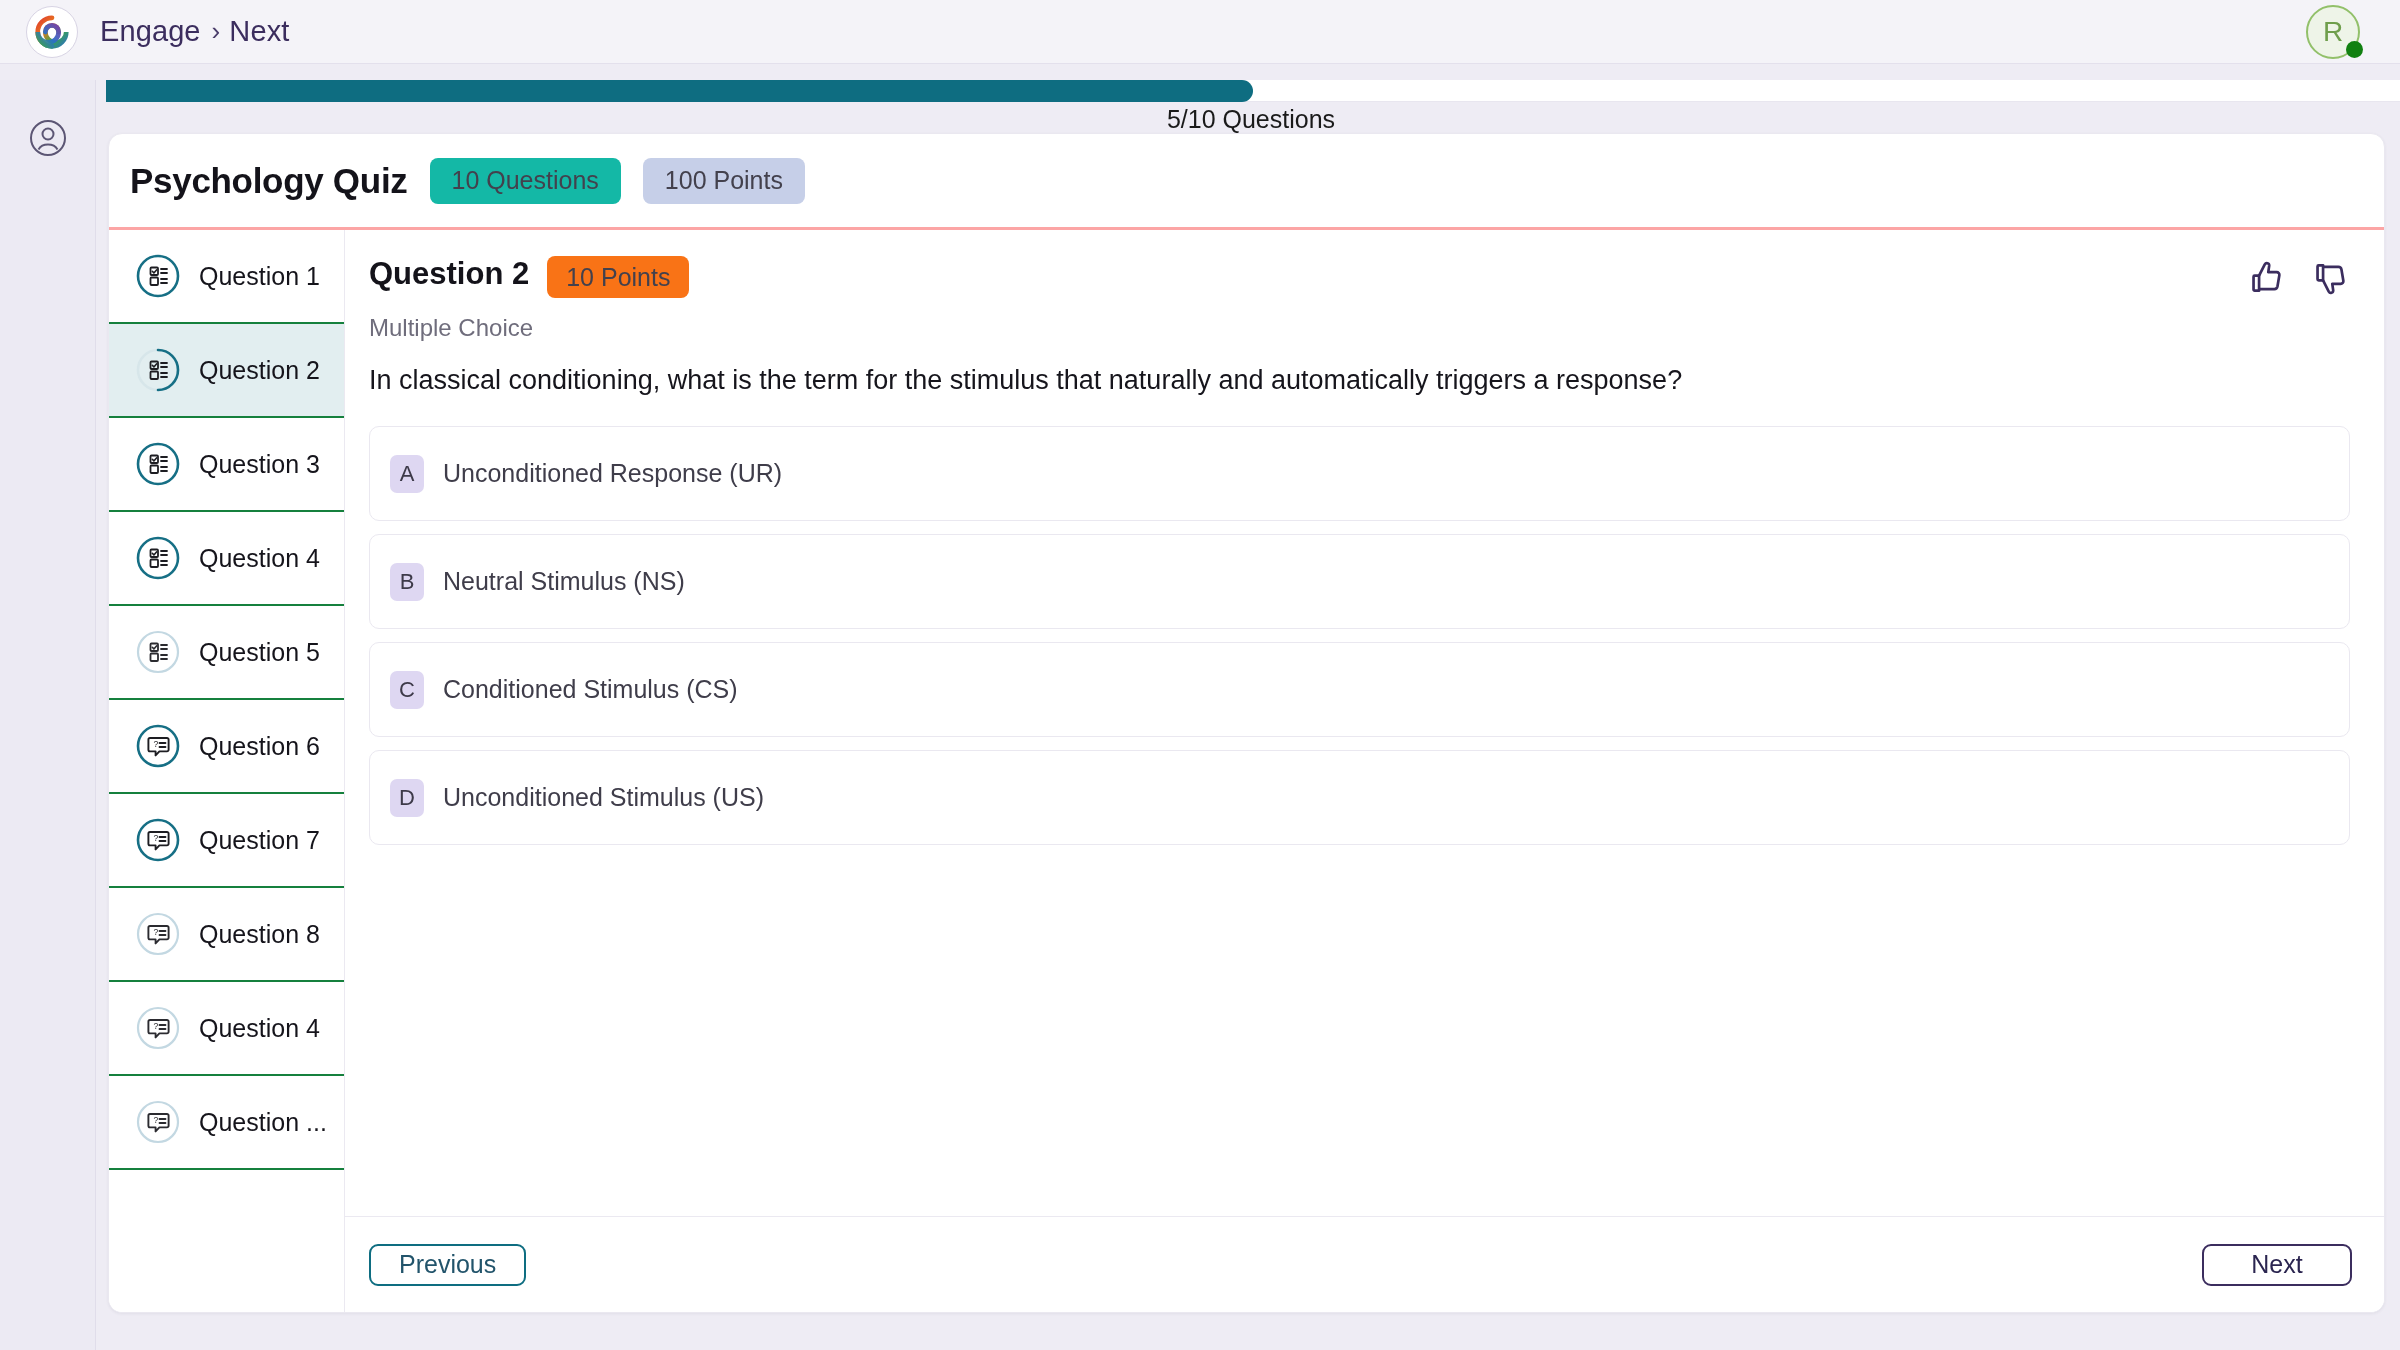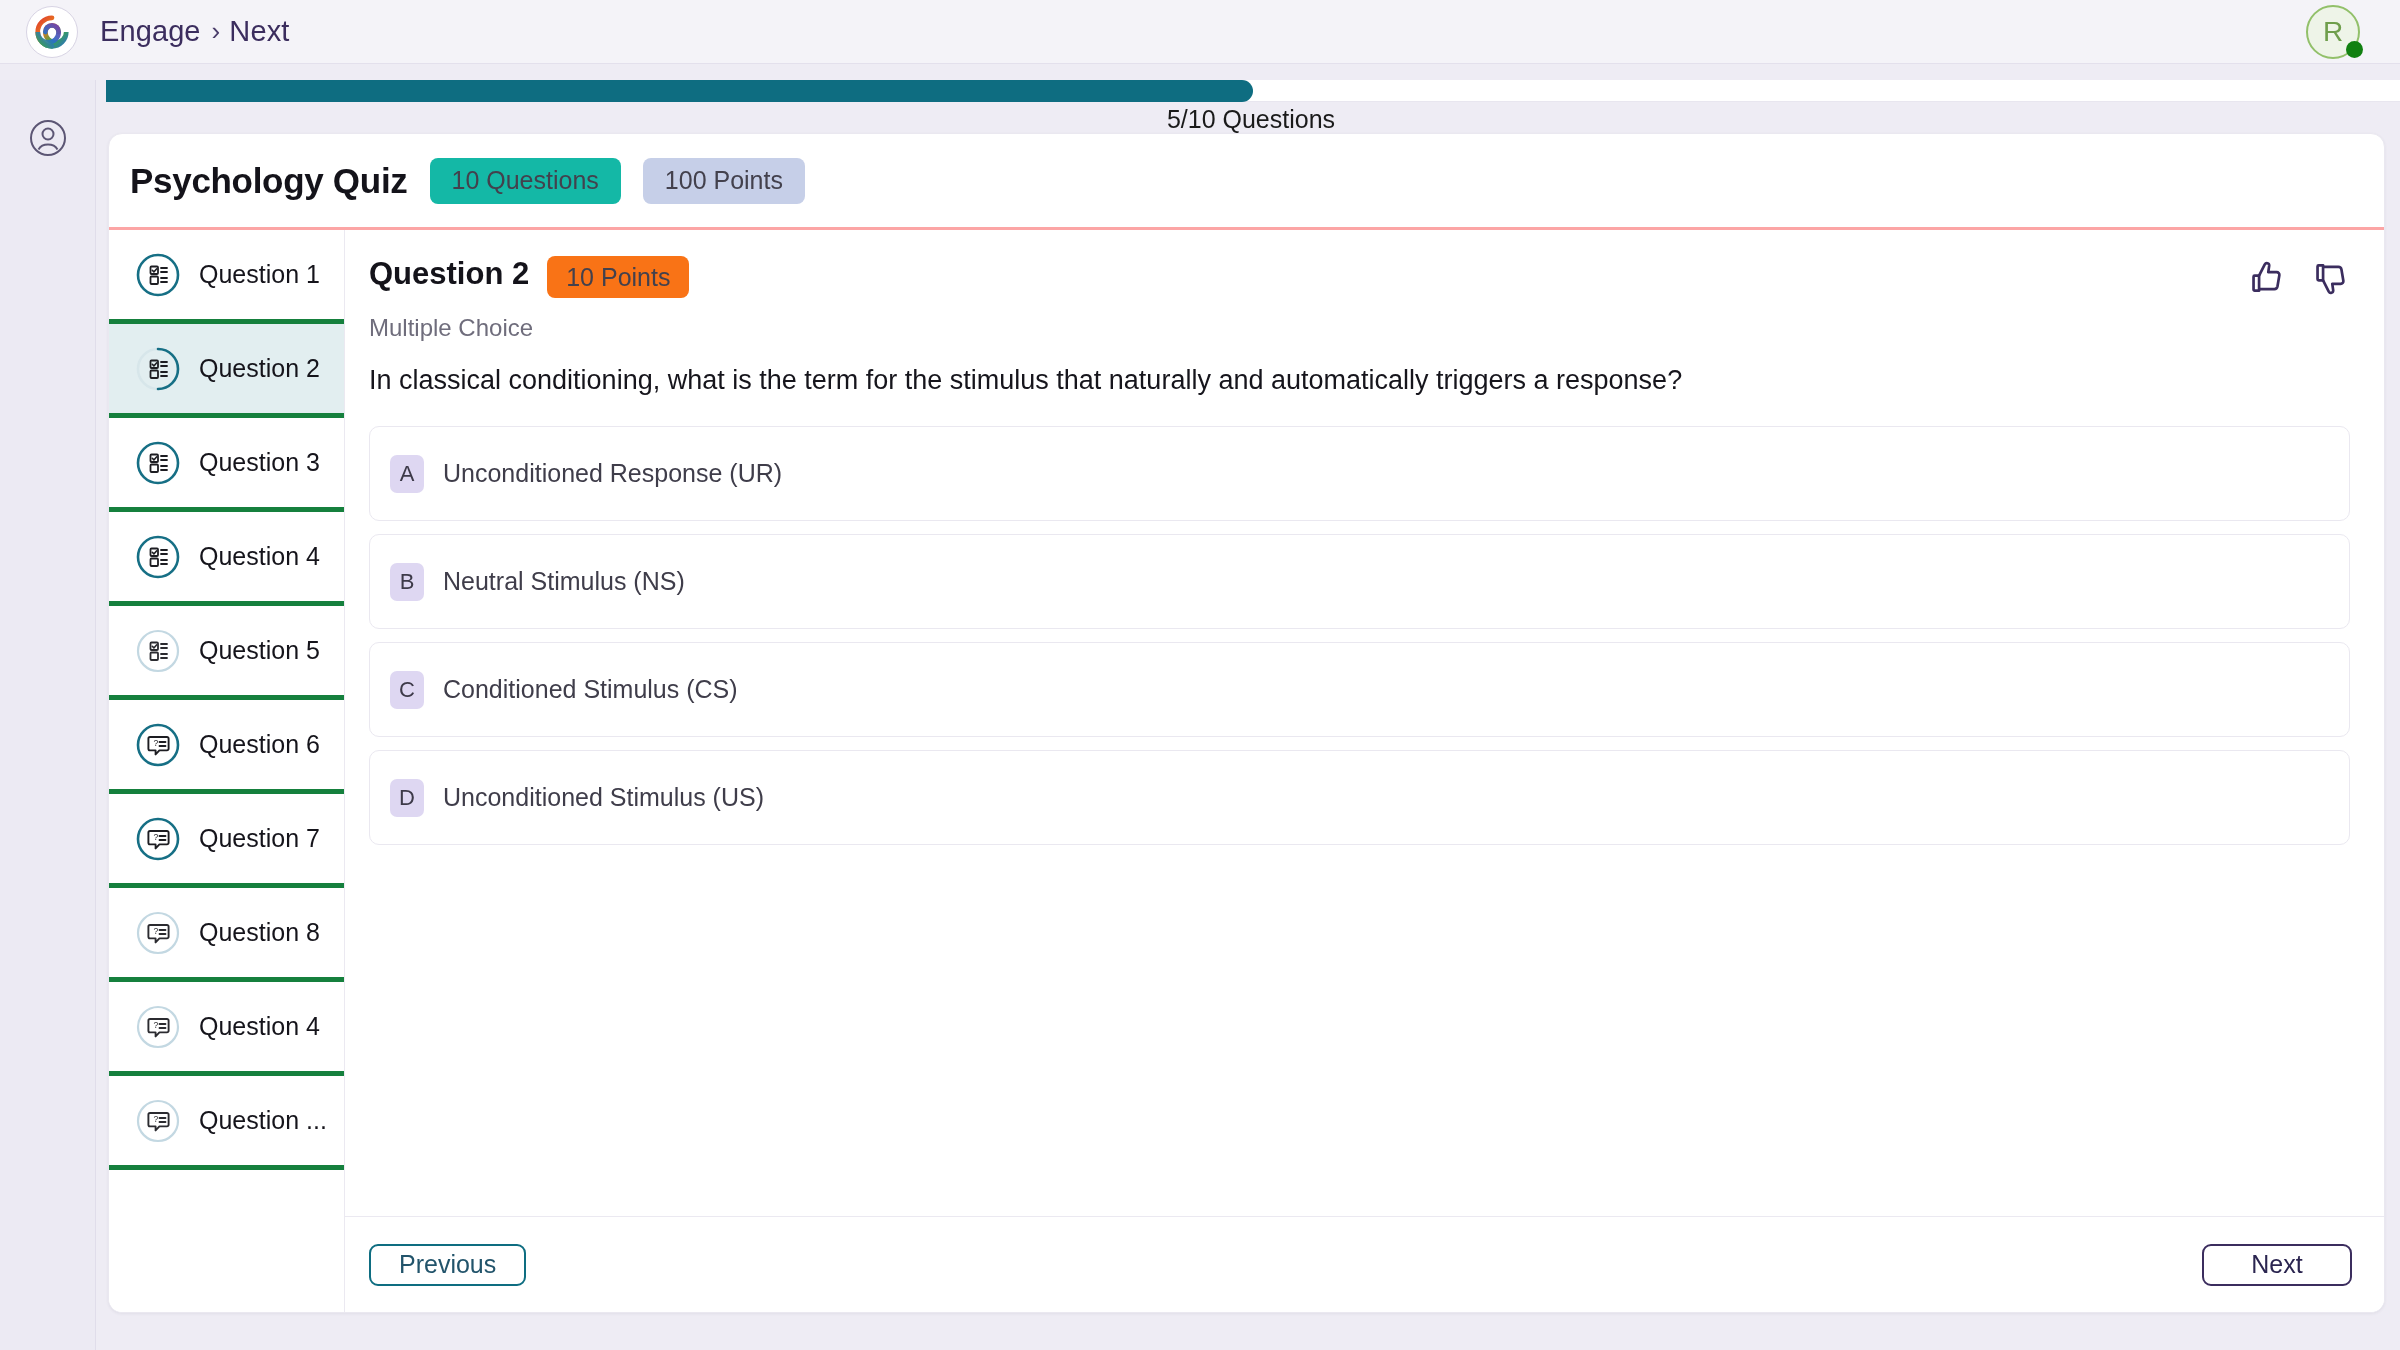--- a/index.html
+++ b/index.html
@@ -130,21 +130,21 @@
   .qlist {
     width: 236px;
     flex: 0 0 236px;
     border-right: 1px solid #ebe9f1;
     background: #ffffff;
   }
   .qitem {
     height: 94px;
     display: flex; align-items: center;
     padding-left: 26px;
-    border-bottom: 5px solid #15803d;
+    border-bottom: 2px solid #15803d;
     cursor: pointer;
     background: #ffffff;
   }
   .qitem.active { background: #e2eef0; }
   .qicon { width: 46px; height: 46px; flex: 0 0 46px; }
   .qlabel {
     margin-left: 18px;
     font-size: 25px; color: #15141b;
     white-space: nowrap; overflow: hidden;
   }

